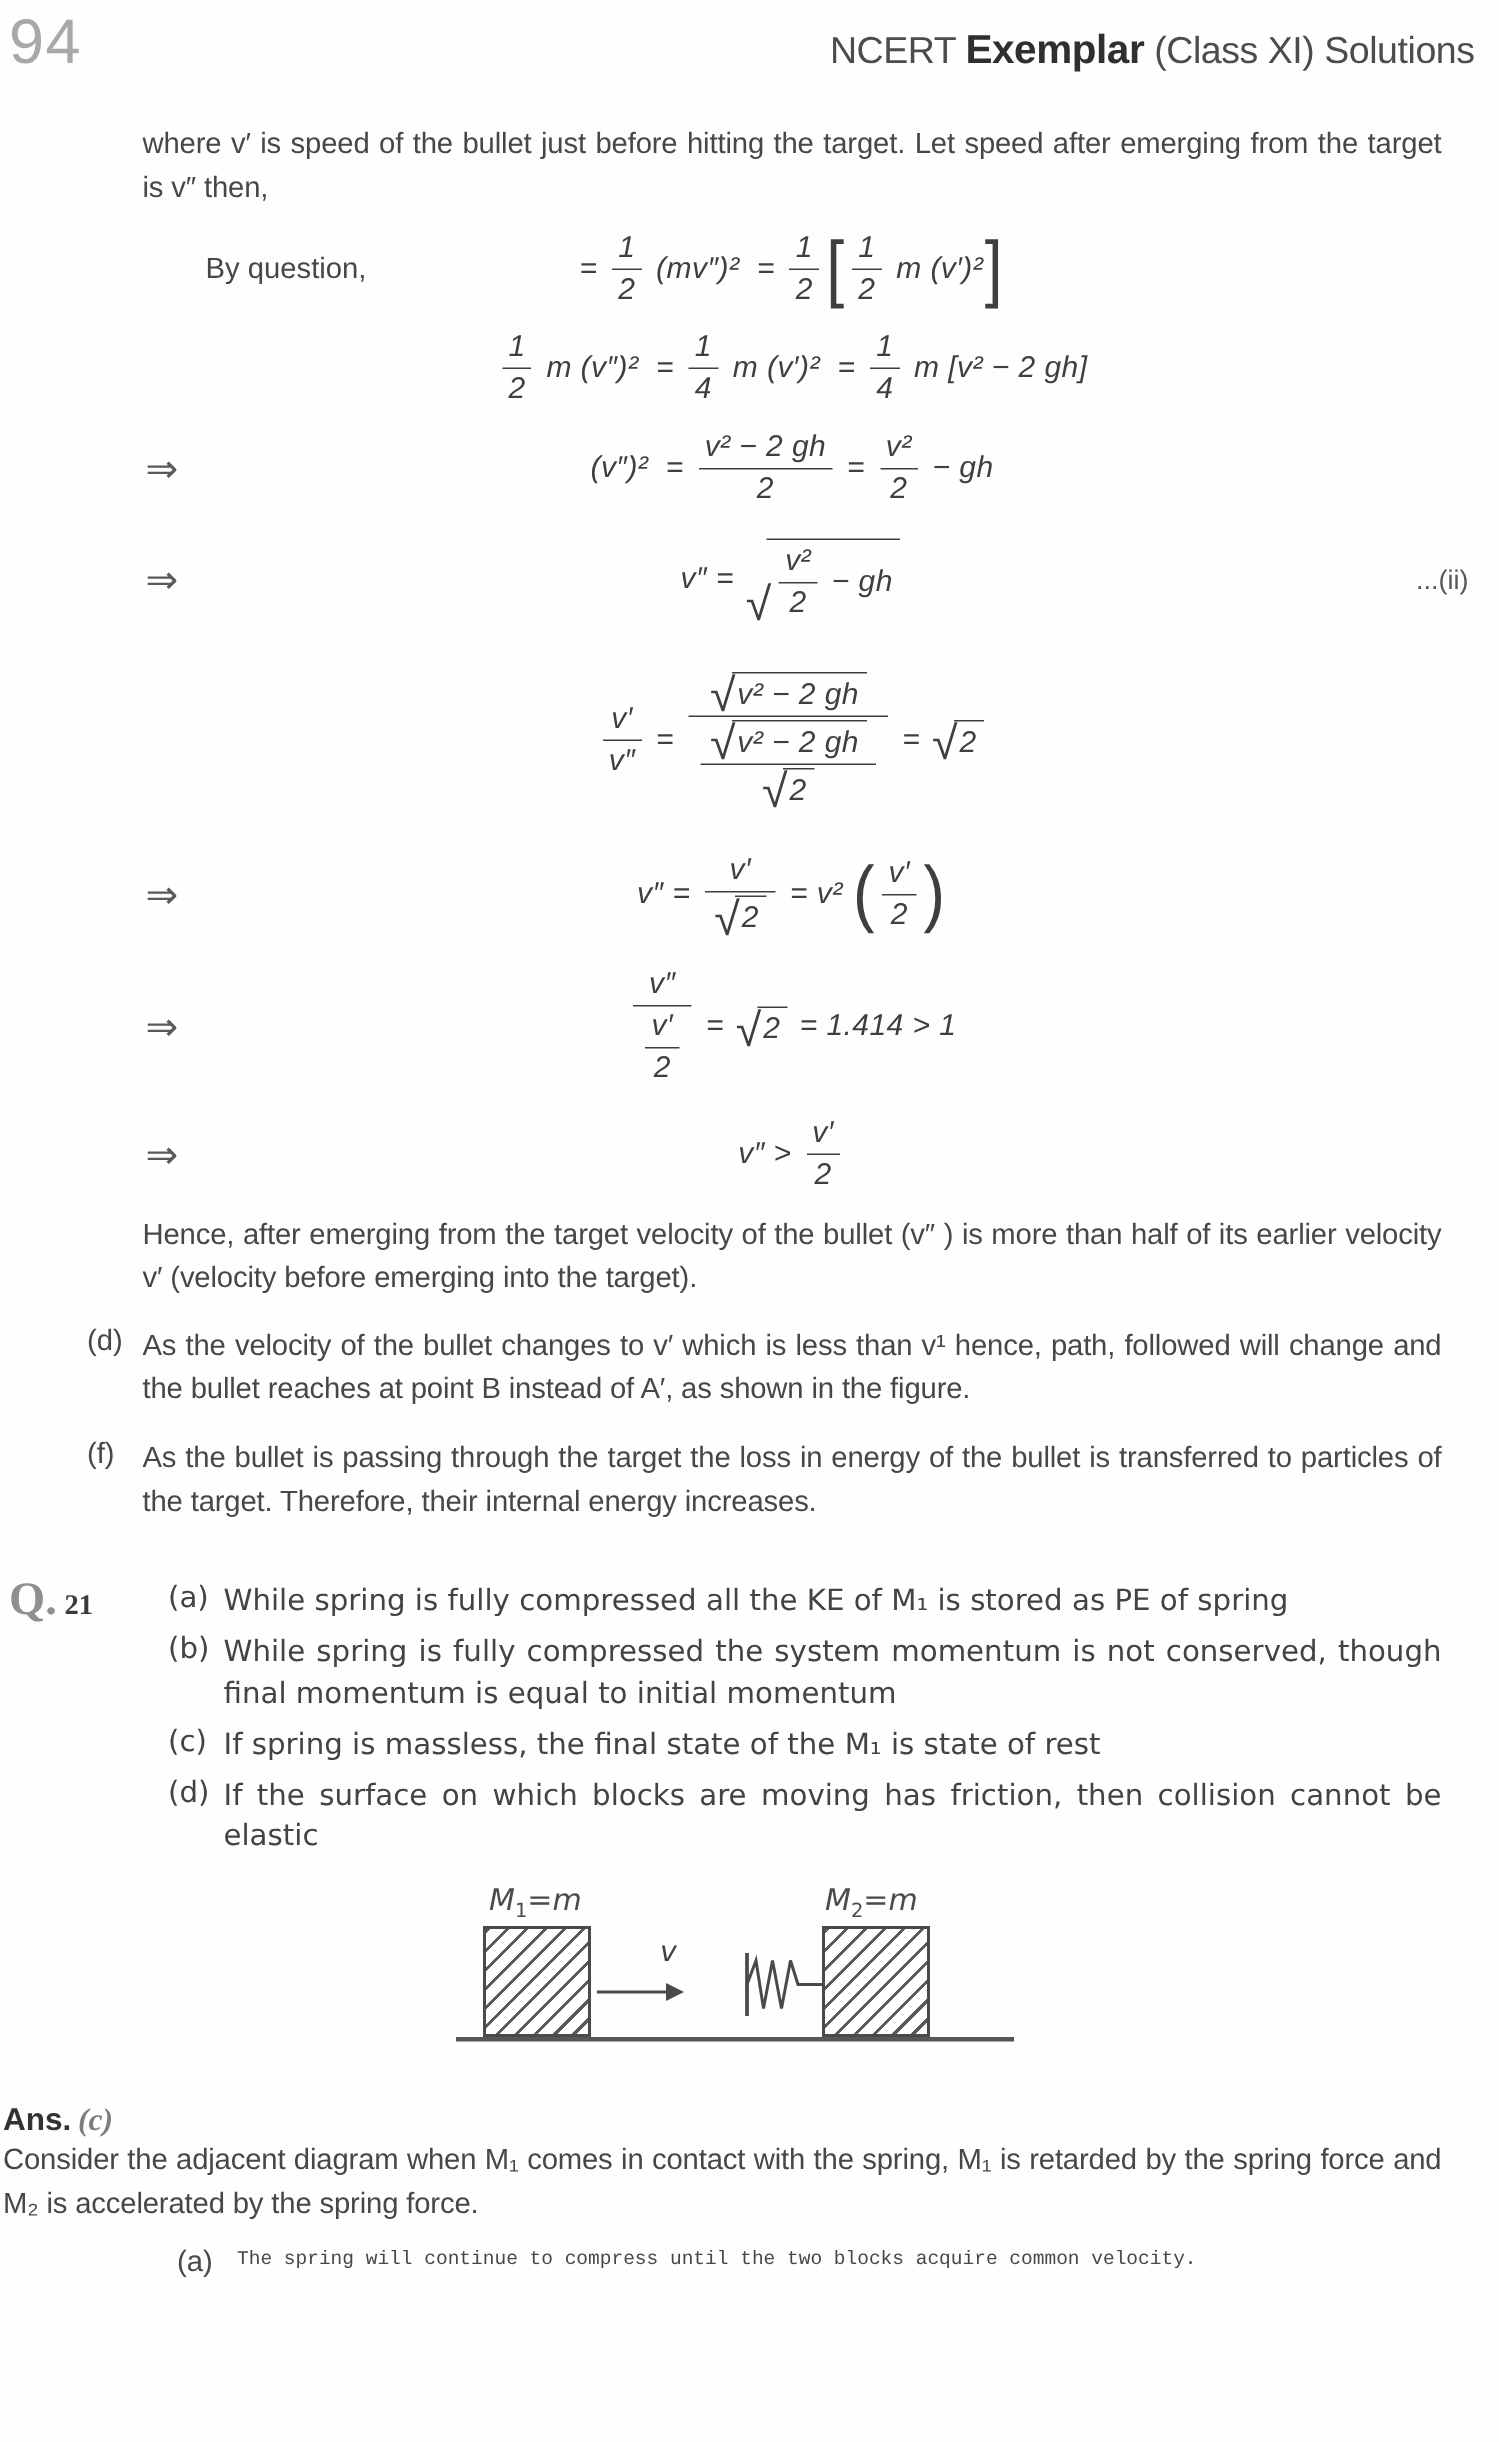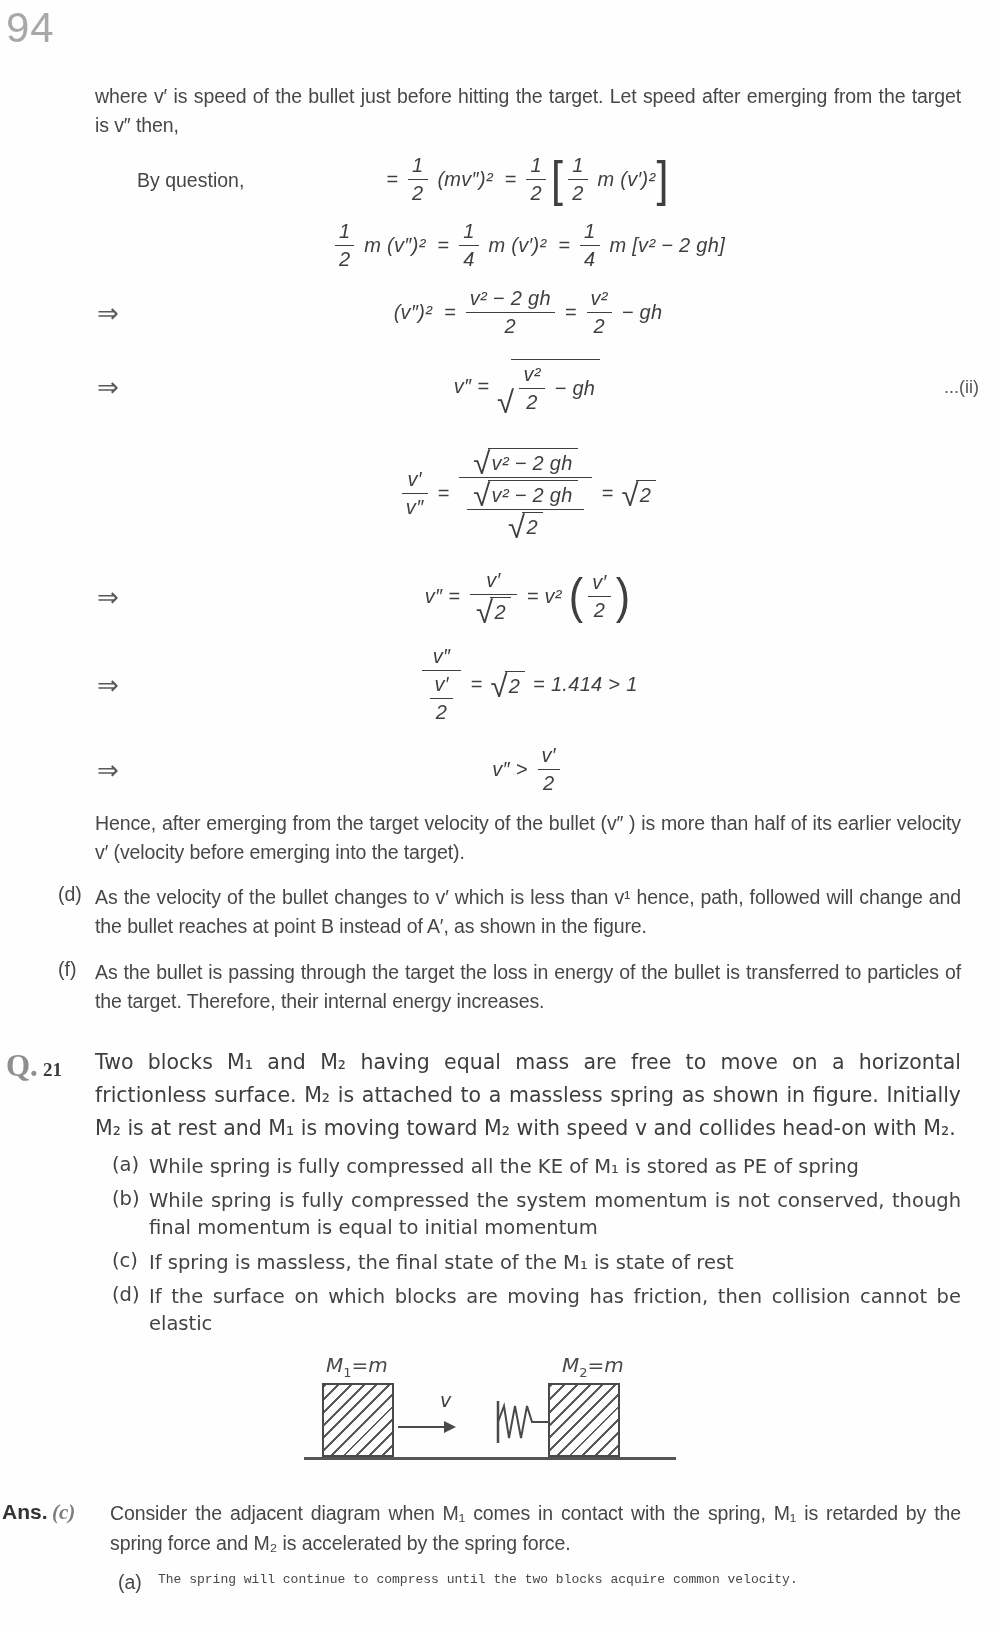--- a/index.html
+++ b/index.html
@@ -44,44 +44,45 @@
   .question{font-family:"DejaVu Sans",sans-serif;}
   .qtext{font-size:20.5px;line-height:1.62;text-align:justify;margin:0;color:#3e3e3e;}
   .opt{display:flex;margin:7px 0 0 17px;}
   .opt .lbl{flex:none;width:37px;font-size:19.5px;color:#434343;}
   .opt .txt{flex:1;font-size:19.5px;line-height:1.4;text-align:justify;color:#434343;}
   
   .fig{position:relative;width:380px;height:122px;margin:16px 0 10px 205px;}
   .fig-lab{position:absolute;top:0;font-size:20px;font-style:italic;color:#4a4a4a;}
   .fig-lab sub{font-size:13px;font-style:normal;}
   .lab1{left:26px;}
-  .lab2{left:262px;}
+  .lab2{left:250px;}
   .blk{position:absolute;top:30px;width:72px;height:74px;box-sizing:border-box;border:2px solid #4a4a4a;
        background:repeating-linear-gradient(135deg,#5a5a5a 0 2px,transparent 2px 9px);}
   .blk1{left:22px;}
   .blk2{left:248px;}
   .arrow-svg{position:absolute;left:98px;top:60px;}
   .v-lab{position:absolute;left:140px;top:36px;font-size:19px;}
   .spring-svg{position:absolute;left:194px;top:44px;}
   .ground{position:absolute;left:4px;top:104px;width:372px;border-top:3px solid #565656;}
   
-  .ansrow{display:flex;margin:14px 38px 0 2px;}
+  .ansrow{display:flex;margin:14px 38px 0 2px;flex-direction:column;}
   .anslab{flex:none;width:108px;white-space:nowrap;padding-top:1px;}
   .answord{font-weight:bold;font-size:21px;color:#333;}
   .anschoice{font-family:"Liberation Serif",serif;font-weight:bold;font-style:italic;font-size:21px;color:#7d7d7d;}
   .ansbody{flex:1;}
   .point{display:flex;margin:13px 38px 0 118px;}
   .point .lbl{flex:none;width:40px;font-size:19.5px;color:#474747;}
   .point .txt{flex:1;font-size:13px;line-height:1.4;color:#474747;font-family:Liberation Mono, monospace;}
 </style>
 </head>
 <body>
 
 <div class="hdr">
   <span class="pagenum">94</span>
+  <span class="booktitle"><span>NCERT </span><b>Exemplar</b><span> (Class XI) Solutions</span></span>
 </div>
 
 <div class="content">
 
   <p class="para">where v′ is speed of the bullet just before hitting the target. Let speed after emerging from the target is v″ then,</p>
 
   <div class="eqrow" style="margin-top:10px;min-height:58px;">
     <span class="side-label">By question,</span>
     <span class="eqbody">
         <span class="mtext">= </span>
@@ -330,21 +331,20 @@
   </div>
   <div class="item">
     <span class="lbl">(f)</span>
     <p class="para txt">As the bullet is passing through the target the loss in energy of the bullet is transferred to particles of the target. Therefore, their internal energy increases.</p>
   </div>
 </div>
 
 <div class="qblock question">
   <span class="qlab"><span class="qletter">Q.</span> <span class="qnum">21</span></span>
   <div class="qbody">
-    <p class="qtext">Two blocks M₁ and M₂ having equal mass are free to move on a horizontal frictionless surface. M₂ is attached to a massless spring as shown in figure. Initially M₂ is at rest and M₁ is moving toward M₂ with speed v and collides head-on with M₂.</p>
     <div class="opt">
       <span class="lbl">(a)</span>
       <span class="txt">While spring is fully compressed all the KE of M₁ is stored as PE of spring</span>
     </div>
     <div class="opt">
       <span class="lbl">(b)</span>
       <span class="txt">While spring is fully compressed the system momentum is not conserved, though final momentum is equal to initial momentum</span>
     </div>
     <div class="opt">
       <span class="lbl">(c)</span>

